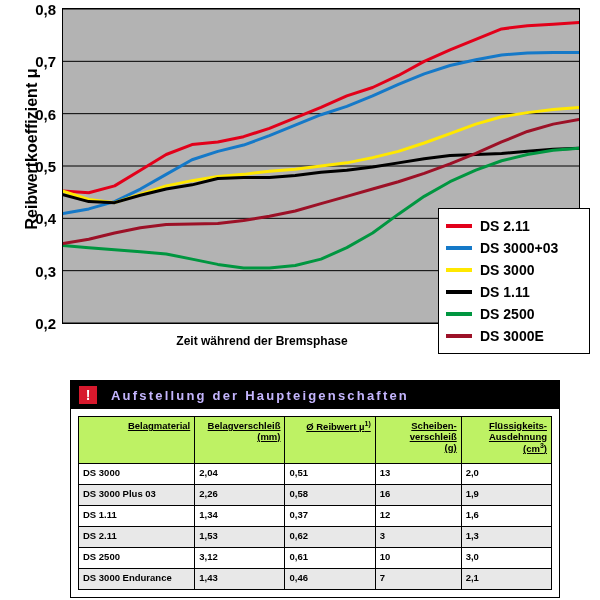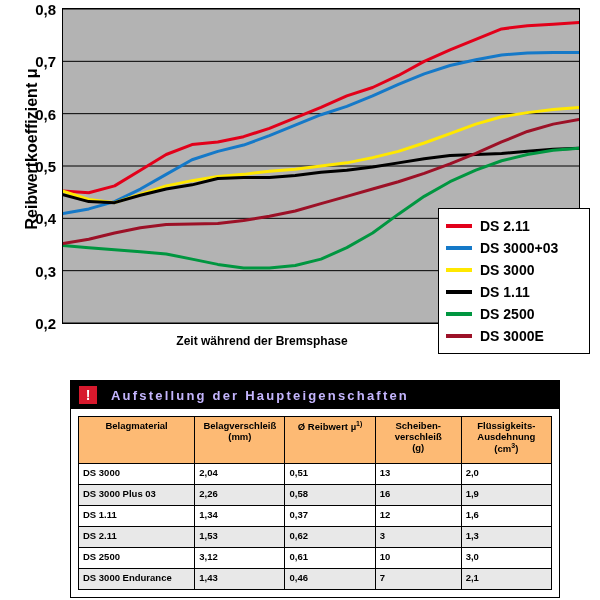--- a/index.html
+++ b/index.html
@@ -161,22 +161,23 @@
   table.props th, table.props td {
     border: 1px solid #000;
     font-size: 9.5px;
     padding: 3px 4px;
     vertical-align: top;
     color: #000;
   }
   table.props th {
     font-weight: bold;
     height: 40px;
-    text-align: center;
-    background: #fdba74;
+    text-align: right;
+    background: #bef264;
+    text-decoration: underline;
   }
   table.props td {
     font-weight: bold;
     height: 14px;
   }
   tr.alt td {
     background: #e8e8e8;
   }
   .col0 { width: 25%; }
   .col1 { width: 19%; }

